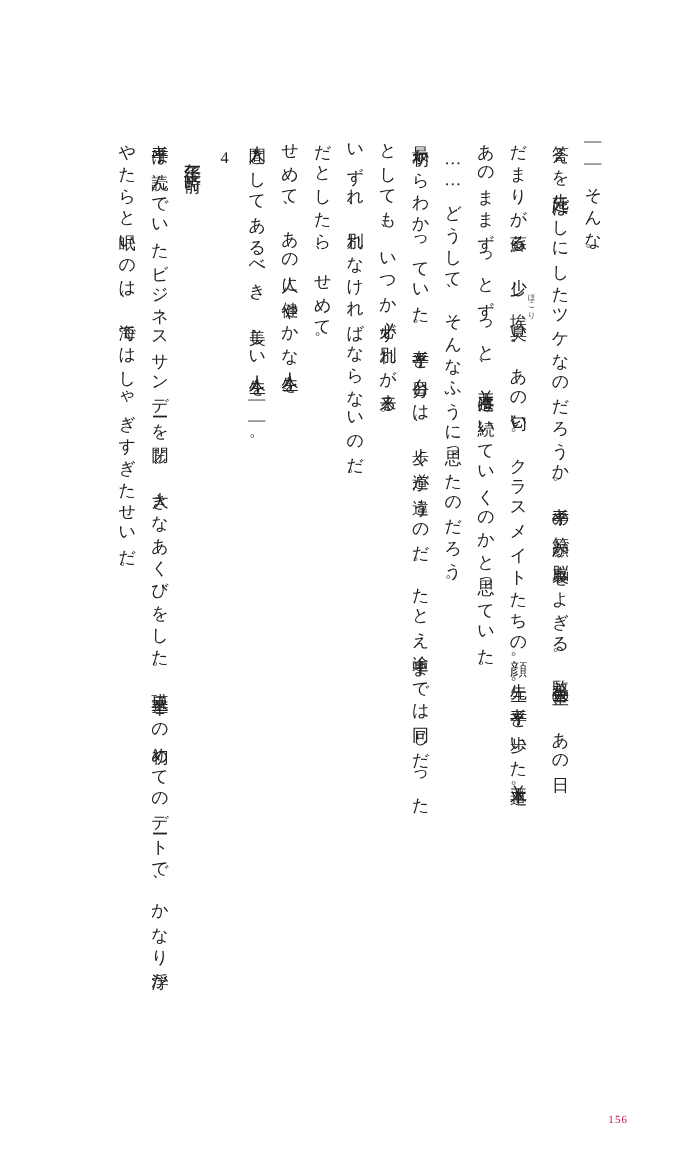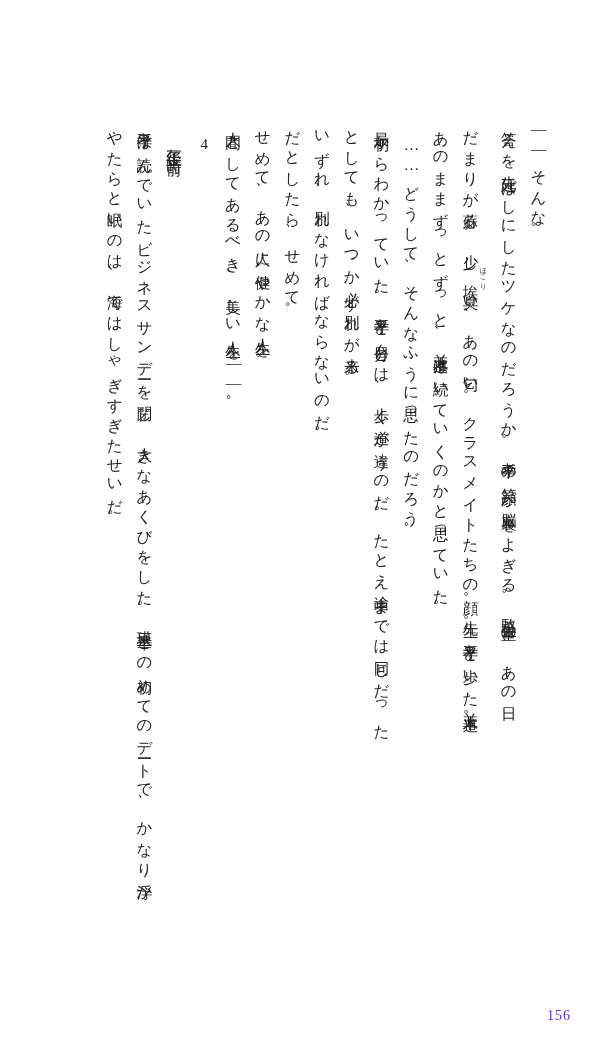--- a/index.html
+++ b/index.html
@@ -67,23 +67,23 @@
   rt {
     font-size: 7px;
     letter-spacing: 0px;
     color: #333;
   }
 
   .page-number {
     position: absolute;
     right: 42px;
     bottom: 26px;
-    font-size: 14px;
+    font-size: 10px;
     letter-spacing: 1px;
-    color: #6d28d9;
+    color: #be185d;
     font-family: "Liberation Serif", "DejaVu Serif", serif;
   }
 </style>
 </head>
 <body>
 
 <div class="page">
 
   <div class="text-block">
 

